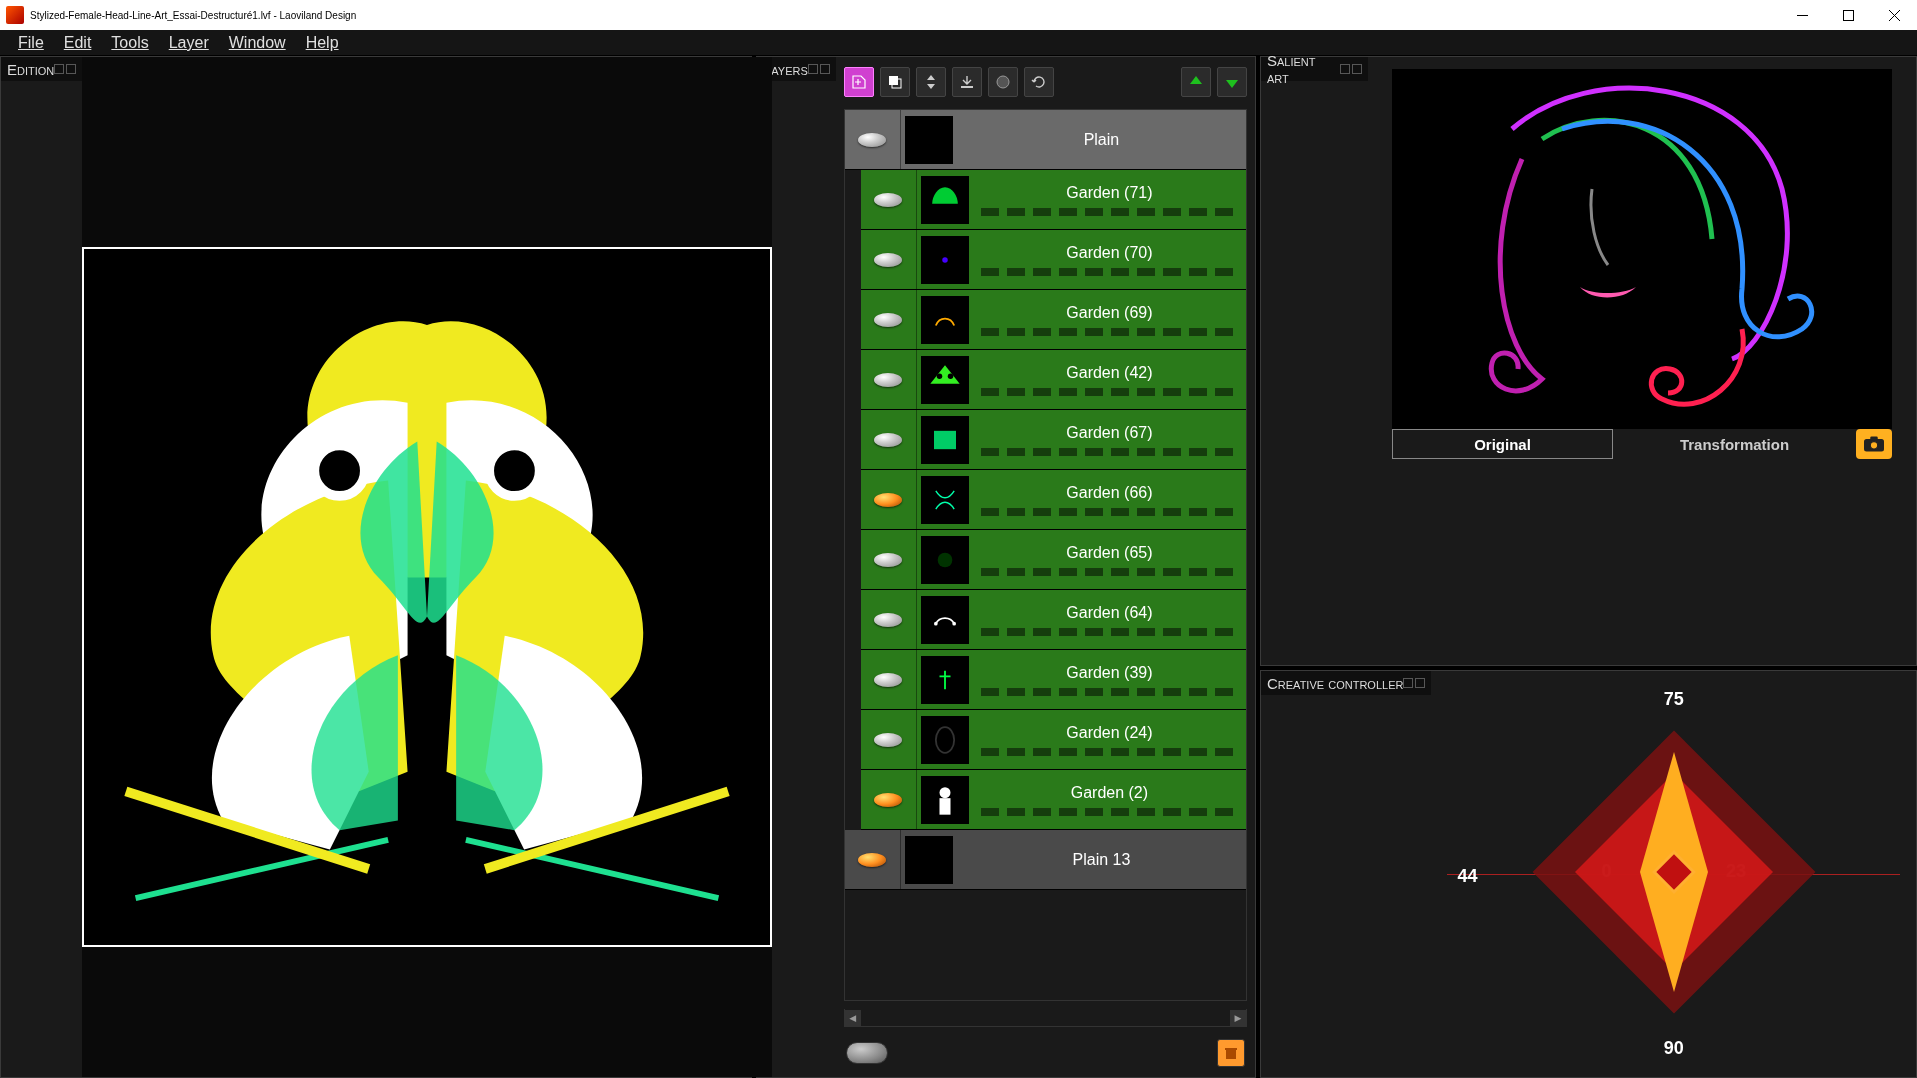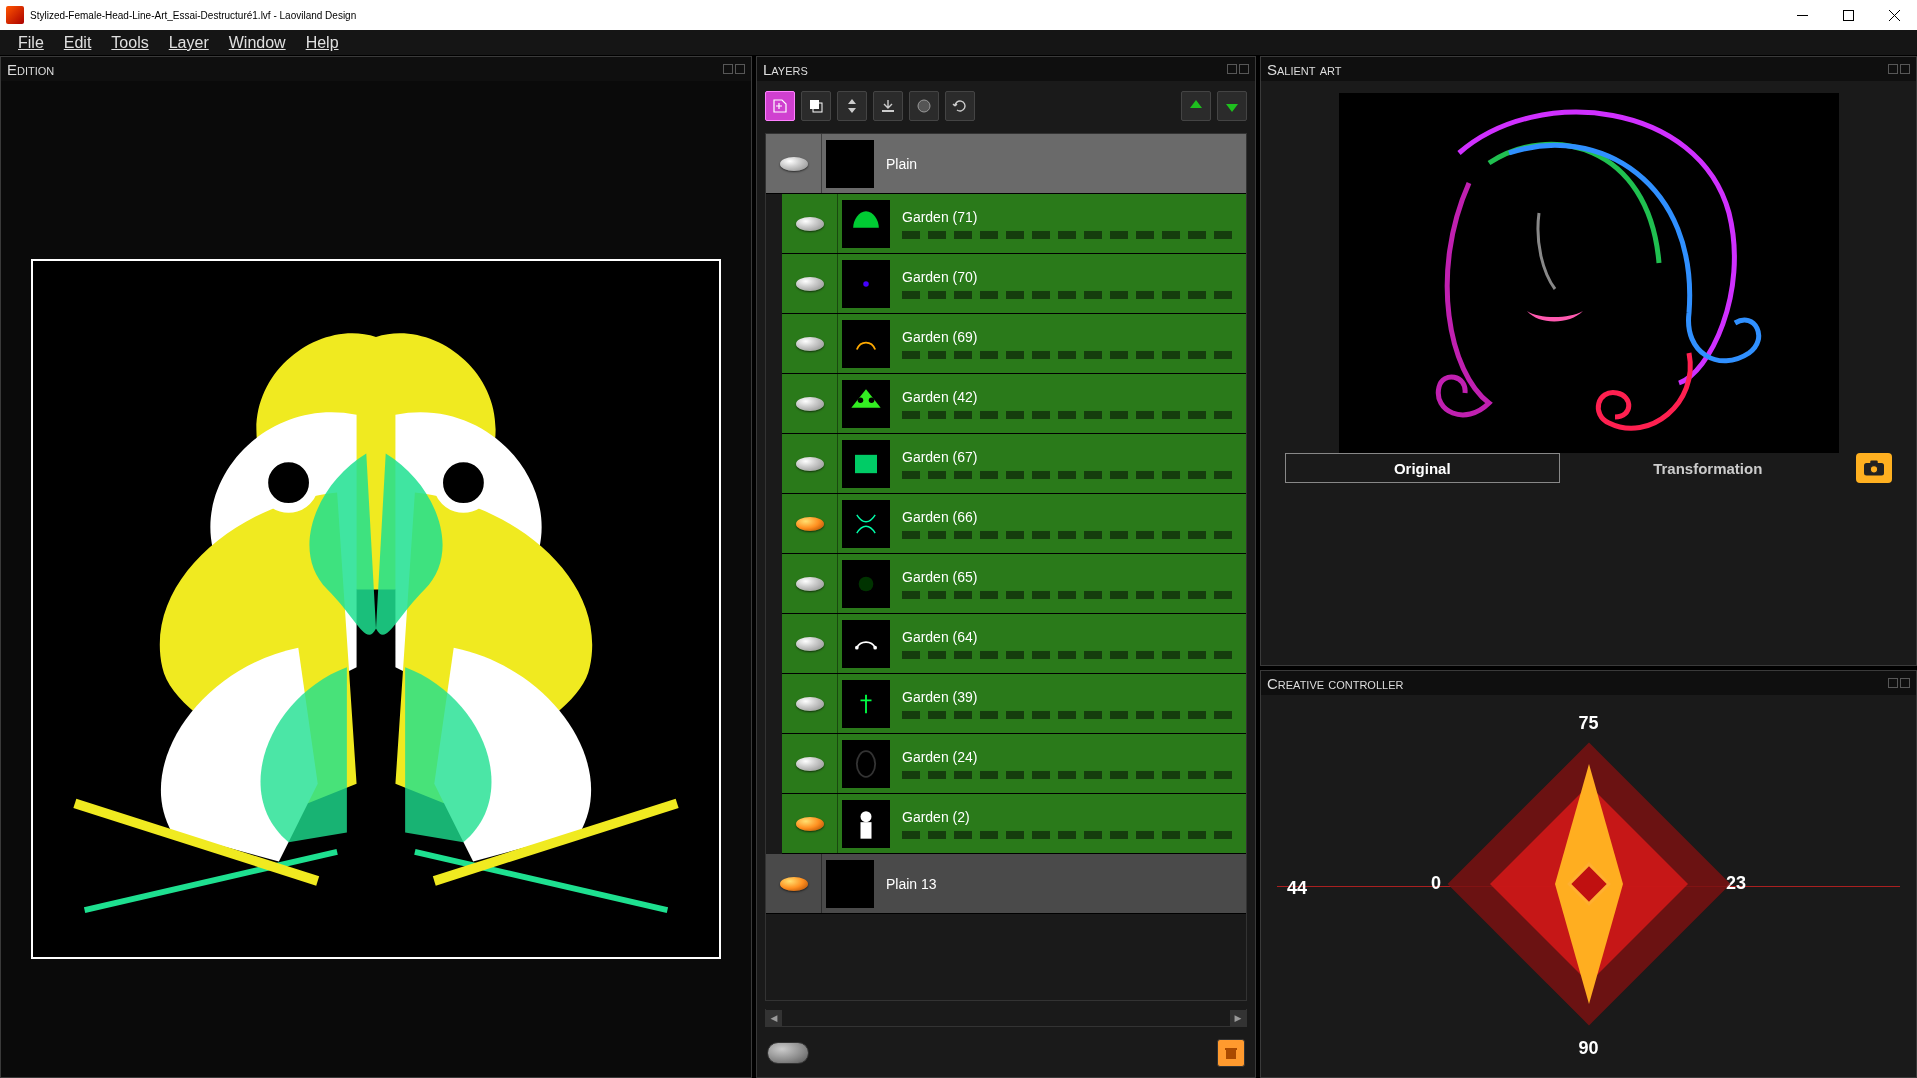--- a/index.html
+++ b/index.html
@@ -14,21 +14,21 @@
 .titlebar .winbtn svg { width: 11px; height: 11px; }
 
 
 .menubar { height: 26px; background: #151515; display: flex; align-items: center; padding-left: 8px; border-bottom: 1px solid #000; }
 .menubar .menuitem { padding: 3px 10px; font-size: 16px; color: #e0e0e0; cursor: pointer; }
 .menubar .menuitem span.ul { text-decoration: underline; }
 
 
 .workspace { display: flex; height: calc(100% - 56px); gap: 4px; padding: 0; background: #000; }
 
-.panel { background: #1a1a1a; border: 1px solid #3a3a3a; display: flex; flex-direction: column; min-width: 0; }
+.panel { background: #1a1a1a; border: 1px solid #3a3a3a; display: flex; min-width: 0; }
 .panel-header { height: 24px; background: #0f0f0f; display: flex; align-items: center; padding: 0 6px; font-variant: small-caps; font-size: 15px; color: #ddd; justify-content: space-between; }
 .panel-header .phicons { display: flex; gap: 2px; opacity: .6; }
 .panel-header .phicons span { width: 10px; height: 10px; border: 1px solid #888; }
 
 
 .edition-panel { flex: 0 0 752px; }
 .edition-body { flex: 1; display: flex; align-items: center; justify-content: center; background: #0a0a0a; position: relative; }
 .canvas { width: 690px; height: 700px; border: 2px solid #fff; background: #000; display: flex; align-items: center; justify-content: center; overflow: hidden; margin-top: 60px; }
 
 
@@ -48,21 +48,21 @@
 
 .layer-row { height: 60px; display: flex; align-items: center; border-bottom: 1px solid #000; cursor: pointer; }
 .layer-row.plain { background: #6a6a6a; }
 .layer-row.plain2 { background: #4a4a4a; }
 .layer-row.green { background: #2a7a1a; margin-left: 16px; }
 .layer-row .vis { width: 56px; height: 100%; display: flex; align-items: center; justify-content: center; border-right: 1px solid rgba(0,0,0,.4); }
 .layer-row .vis .eye { width: 28px; height: 14px; border-radius: 50%; background: radial-gradient(ellipse at 35% 30%, #fff 0%, #ccc 40%, #888 100%); box-shadow: 0 1px 2px rgba(0,0,0,.6); }
 .layer-row .vis .eye.orange { background: radial-gradient(ellipse at 35% 30%, #ffe070 0%, #ff9020 50%, #a04000 100%); }
 .layer-row .thumb { width: 48px; height: 48px; background: #000; border: 1px solid rgba(0,0,0,.5); margin: 0 4px; display: flex; align-items: center; justify-content: center; }
 .layer-row .meta { flex: 1; padding: 4px 8px; display: flex; flex-direction: column; gap: 6px; }
-.layer-row .lname { font-size: 14px; color: #fff; }
+.layer-row .lname { font-size: 16px; color: #fff; text-align: center; }
 .layer-row .dashes { height: 8px; background: repeating-linear-gradient(90deg, #000 0 18px, transparent 18px 26px); opacity: .5; }
 
 .layers-hscroll { height: 18px; background: #1a1a1a; display: flex; align-items: center; border: 1px solid #333; border-top: none; }
 .layers-hscroll .arrow { width: 16px; height: 16px; background: #333; display: flex; align-items: center; justify-content: center; font-size: 9px; color: #999; }
 .layers-hscroll .track { flex: 1; }
 
 .layers-footer { display: flex; align-items: center; justify-content: space-between; padding: 4px 2px; }
 .pillbtn { width: 42px; height: 22px; border-radius: 11px; background: radial-gradient(ellipse at 35% 30%, #ccc 0%, #888 60%, #555 100%); border: 1px solid #333; cursor: pointer; }
 .trashbtn { width: 28px; height: 28px; background: #ff9a2e; border: 1px solid #333; border-radius: 3px; display: flex; align-items: center; justify-content: center; cursor: pointer; }
 

